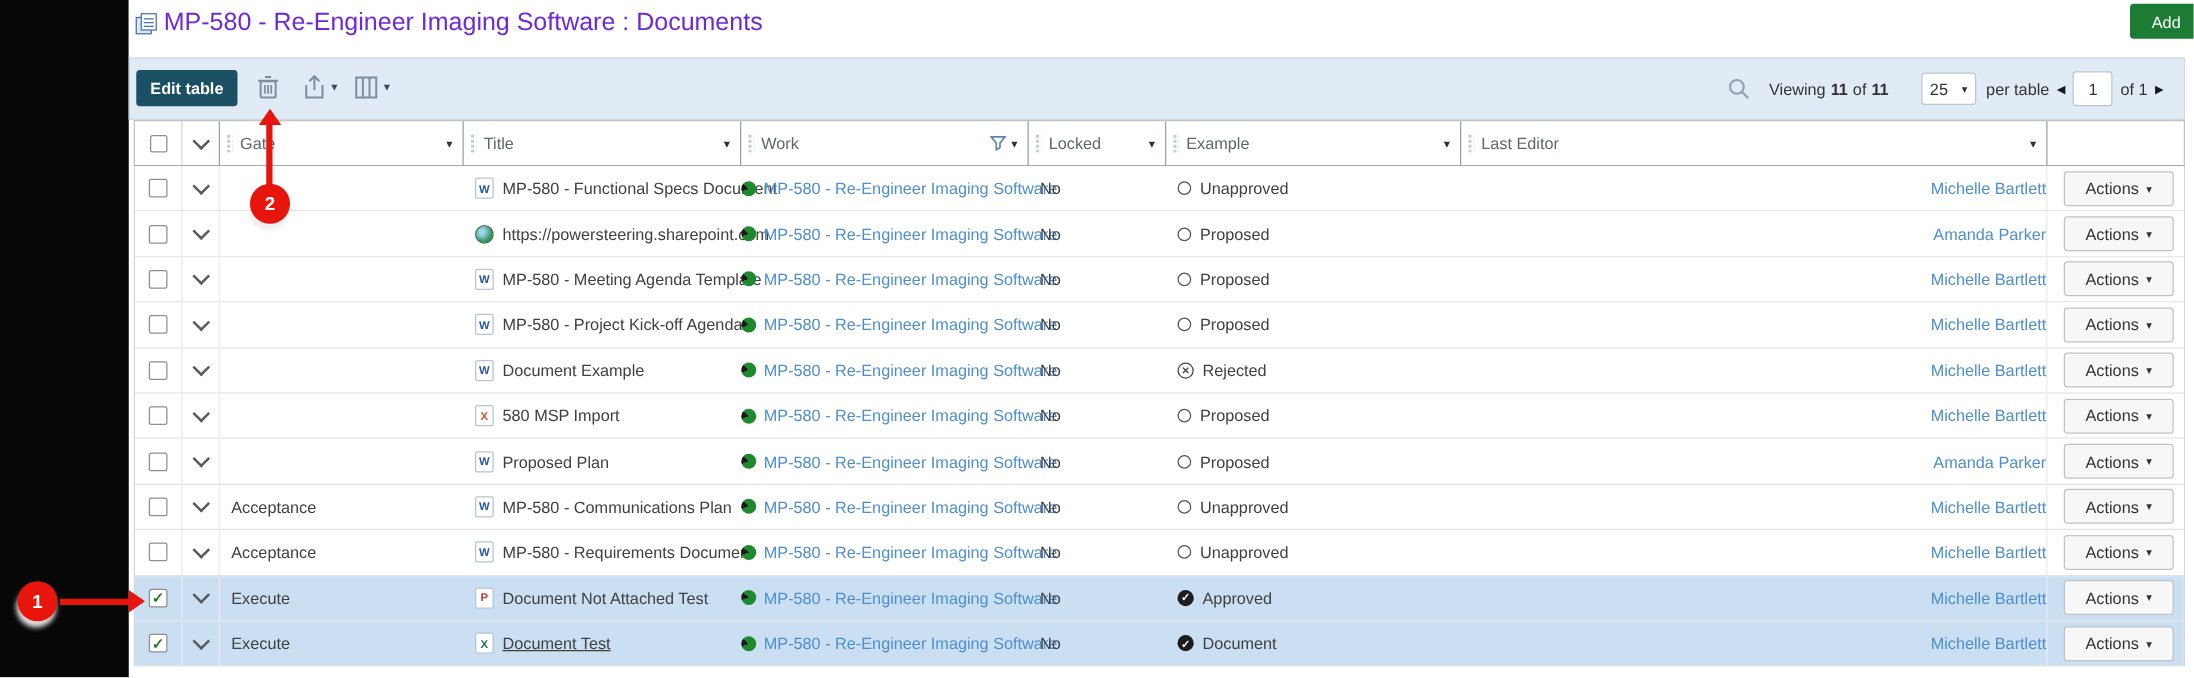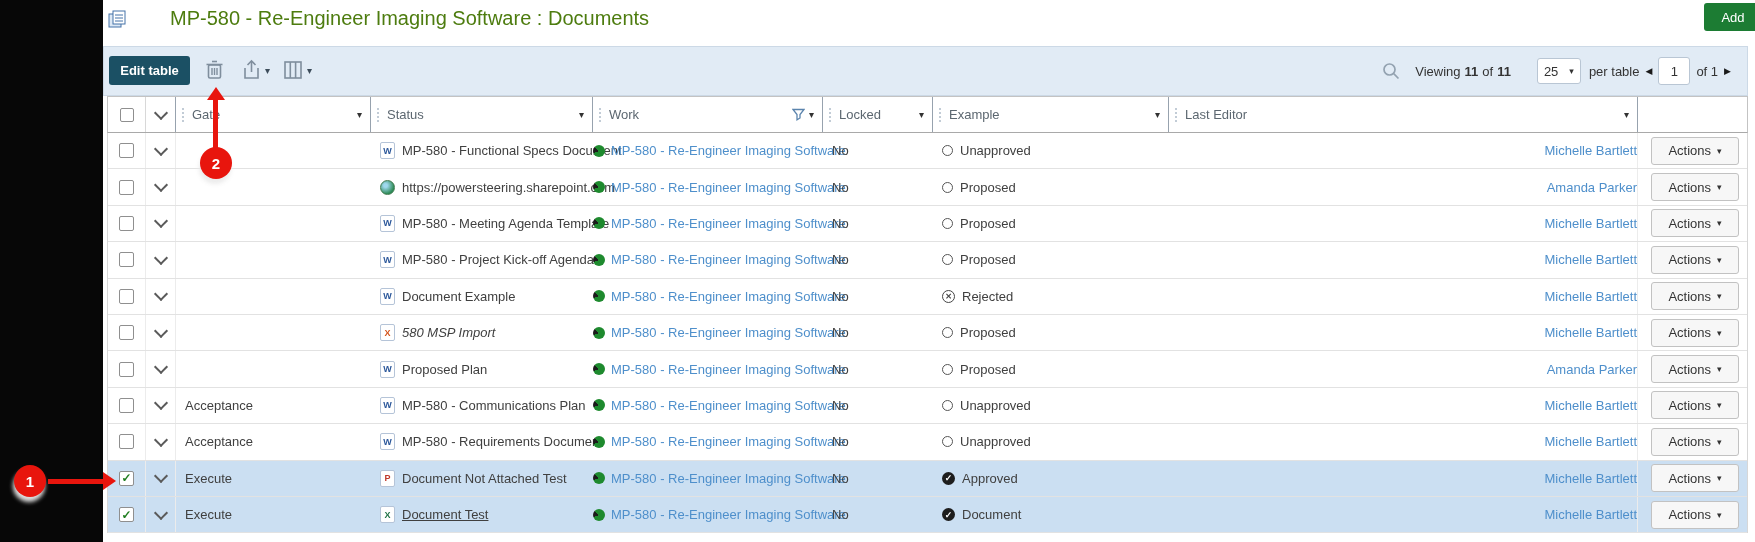--- a/index.html
+++ b/index.html
@@ -4,21 +4,21 @@
 <style>
   html,body{margin:0;padding:0;background:#fff;}
   #page{position:relative;width:1755px;height:542px;background:#ffffff;
         font-family:"Liberation Sans",sans-serif;overflow:hidden;}
 
   
   .sidebar{position:absolute;left:0;top:0;width:103px;height:542px;background:#070707;}
 
   
   .titlebar{position:absolute;left:103px;top:0;width:1652px;height:46px;background:#fff;}
-  .page-title{position:absolute;left:28px;top:7px;font-size:20px;color:#4d7c0f;white-space:nowrap;margin-left:39px;}
+  .page-title{position:absolute;left:28px;top:7px;font-size:20px;color:#6d28d9;white-space:nowrap;}
   .hdr-icon{position:absolute;left:5px;top:10px;}
   .add-btn{position:absolute;left:1591px;top:3px;width:58px;height:28px;background:#1c7c33;color:#fff;
            font-size:13px;border-radius:3px;display:flex;align-items:center;justify-content:center;cursor:pointer;margin-left:10px;}
 
   
   .toolbar{position:absolute;left:103px;top:46px;width:1645px;height:50px;background:#e1ebf5;
            border:1px solid #ccd9e6;box-sizing:border-box;}
   .edit-btn{position:absolute;left:5px;top:9px;width:81px;height:29px;background:#1b5064;color:#fff;
             font-weight:bold;font-size:13px;border-radius:3px;display:flex;align-items:center;justify-content:center;cursor:pointer;}
   .tbi{position:absolute;top:12px;display:flex;align-items:center;gap:3px;cursor:pointer;}
@@ -193,21 +193,21 @@
     <div class="th th-chev c2">
         <span class="chev"></span>
       </div>
     <div class="th c3">
       <span class="grip"></span>
       <span>Gate</span>
       <span class="caret">▾</span>
     </div>
     <div class="th c4">
       <span class="grip"></span>
-      <span>Status</span>
+      <span>Title</span>
       <span class="caret">▾</span>
     </div>
     <div class="th c5">
       <span class="grip"></span>
       <span>Work</span>
       <span style="margin-left:auto;display:flex;align-items:center;gap:4px;margin-right:8px;">
         <svg width="13" height="13" viewBox="0 0 13 13">
           <path d="M1 1.5 h11 L8 6.5 v3.5 l-3 1.8 V6.5 Z" fill="none" stroke="#5b84ad" stroke-width="1.3"></path>
         </svg>
         <span class="caret" style="margin:0;">▾</span>
@@ -417,21 +417,21 @@
           <span class="cb"></span>
         </div>
       <div class="td c2">
           <span class="chev"></span>
         </div>
       <div class="td c3">
           <span class="gate"></span>
         </div>
       <div class="td c4">
         <span class="ficon xml" style="color: rgb(212, 84, 28);">X</span>
-        <span class="title-text" style="white-space:nowrap;font-style:italic;">580 MSP Import</span>
+        <span class="title-text" style="white-space:nowrap;">580 MSP Import</span>
       </div>
       <div class="td c5">
         <span class="wicon"></span>
         <span class="work-text lnk">MP-580 - Re-Engineer Imaging Software</span>
       </div>
       <div class="td c6">
           <span class="locked">No</span>
         </div>
       <div class="td c7">
         <span class="sicon status-icon sopen"></span>

